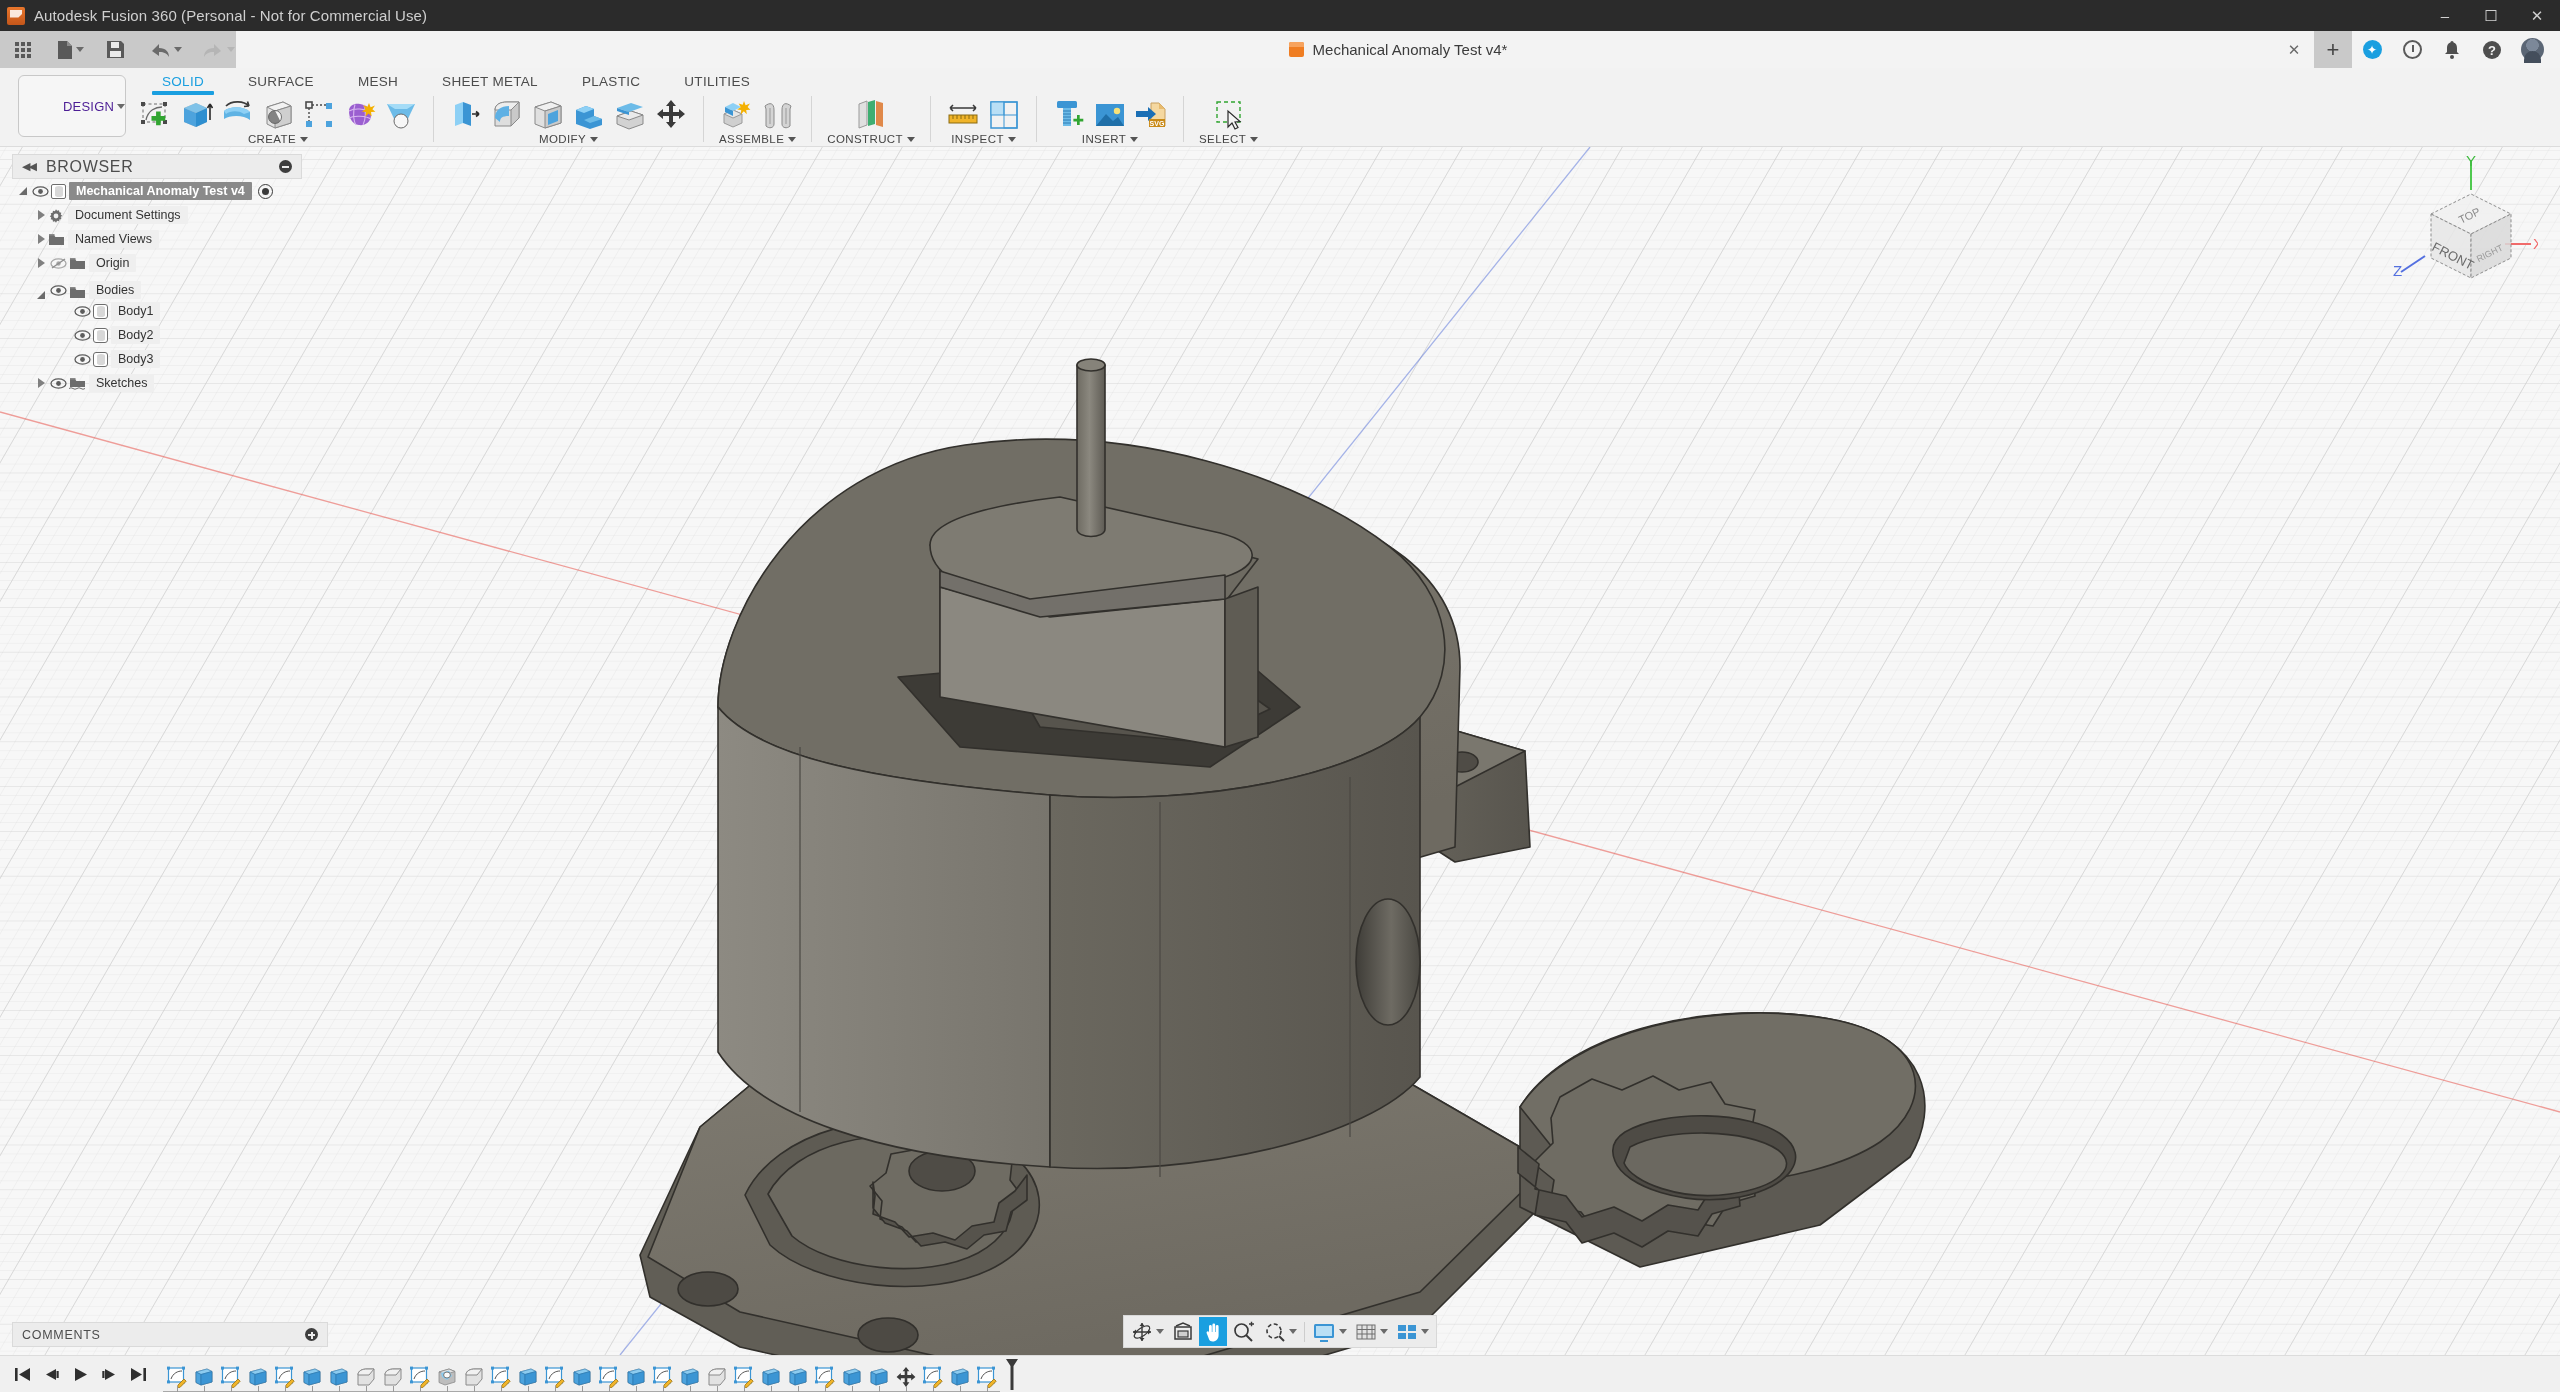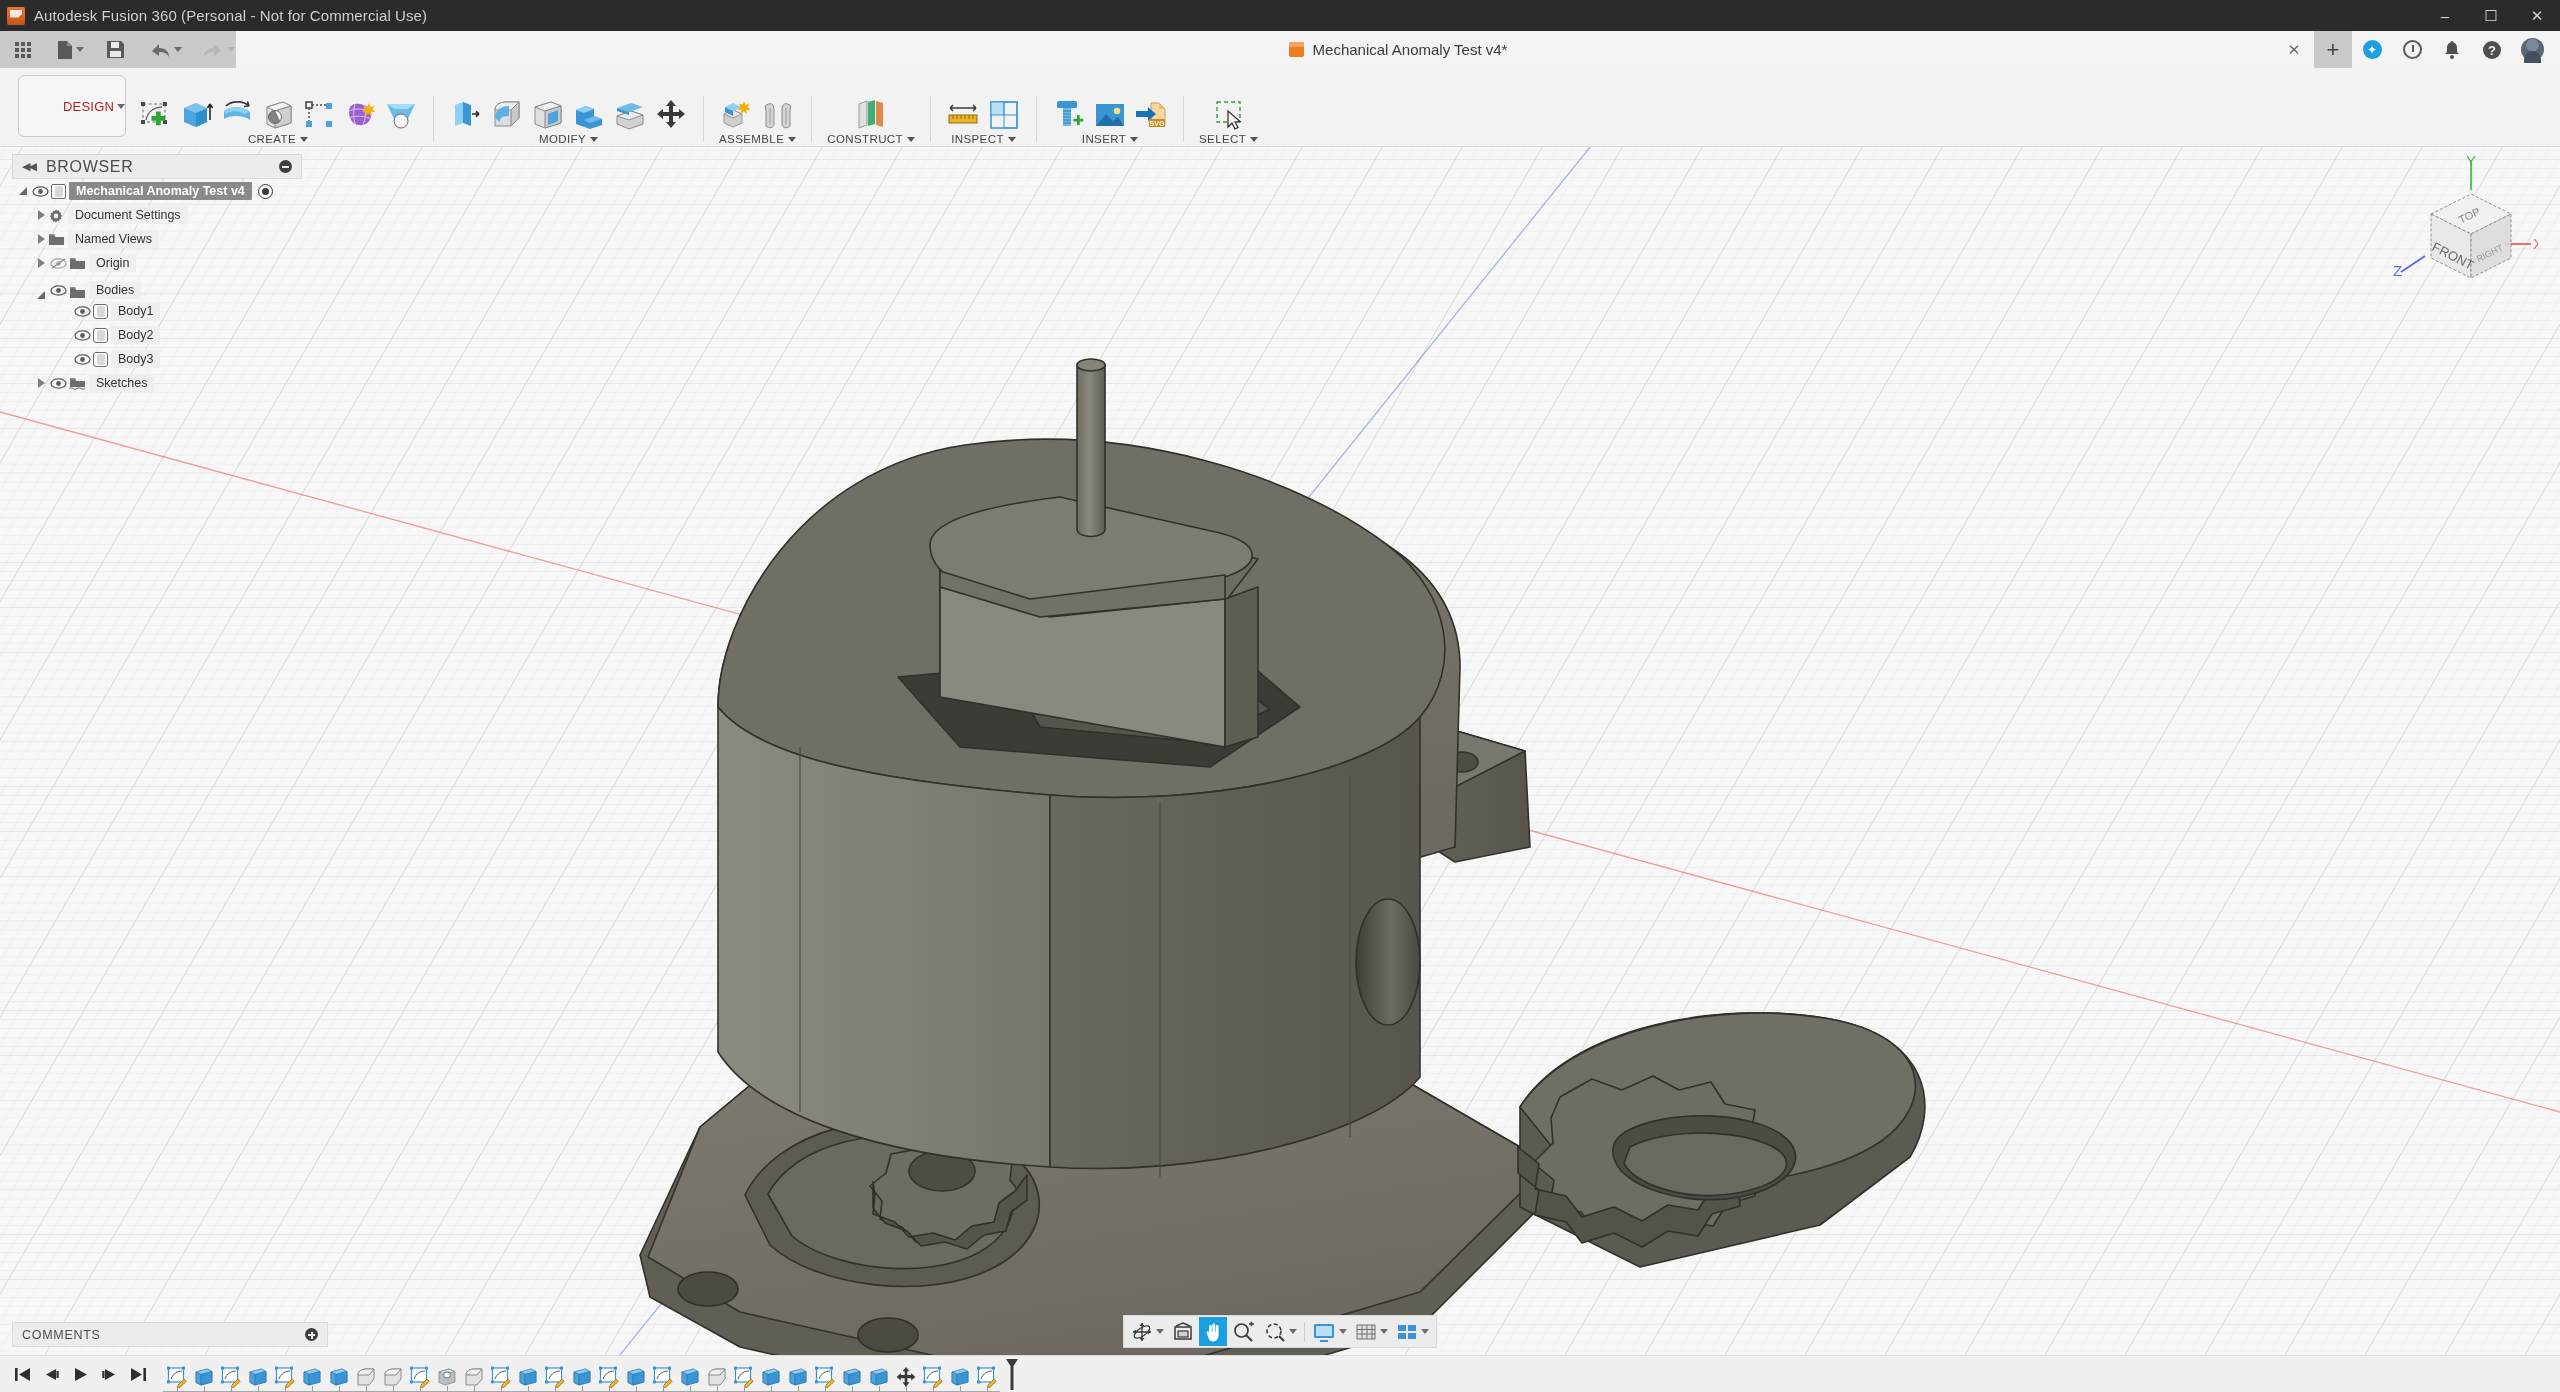--- a/index.html
+++ b/index.html
@@ -93,21 +93,21 @@
 
   
   #ribbon {
     position: absolute; top: 68px; left: 0; width: 2560px; height: 79px;
     background: #f2f2f2; border-bottom: 1px solid #dcdcdc;
   }
   #design-btn {
     position: absolute; left: 18px; top: 7px; width: 108px; height: 62px;
     border: 1px solid #c8c8c8; border-radius: 6px; background: #f6f6f6;
     display: flex; align-items: center; justify-content: center;
-    font-size: 13px; color: #b91c1c; letter-spacing: .2px; padding-left: 44px;
+    font-size: 13px; color: #4c1d95; letter-spacing: .2px; padding-left: 44px;
   }
   #tabs {
     position: absolute; left: 140px; top: 2px; display: flex; align-items: flex-start; gap: 0;
   }
   .wtab {
     padding: 4px 22px 6px; font-size: 13.5px; color: #4c4c4c; letter-spacing: .3px;
     position: relative; text-align: center;
   }
   .wtab.active { color: #1a9fe0; }
   .wtab.active::after {
@@ -333,20 +333,28 @@
   </div>
 </div>
 
 <div id="ribbon">
 
   <div id="design-btn">
     <span>DESIGN</span>
     <i class="caret-sm"></i>
   </div>
 
+  <div id="tabs">
+    <div class="wtab active">SOLID</div>
+    <div class="wtab">SURFACE</div>
+    <div class="wtab">MESH</div>
+    <div class="wtab">SHEET METAL</div>
+    <div class="wtab">PLASTIC</div>
+    <div class="wtab">UTILITIES</div>
+  </div>
 
   <div id="panels">
 
     <div class="panel">
       <div class="icons">
         <span class="ti">
           <svg class="ti" viewBox="0 0 34 34">
             <rect x="5" y="6" width="22" height="18" fill="none" stroke="#6a6a6a" stroke-dasharray="3 2.5"></rect>
             <path d="M8 22 C10 12 18 9 24 9" fill="none" stroke="#6a6a6a" stroke-width="1.3"></path>
             <g fill="#4a4a4a">

